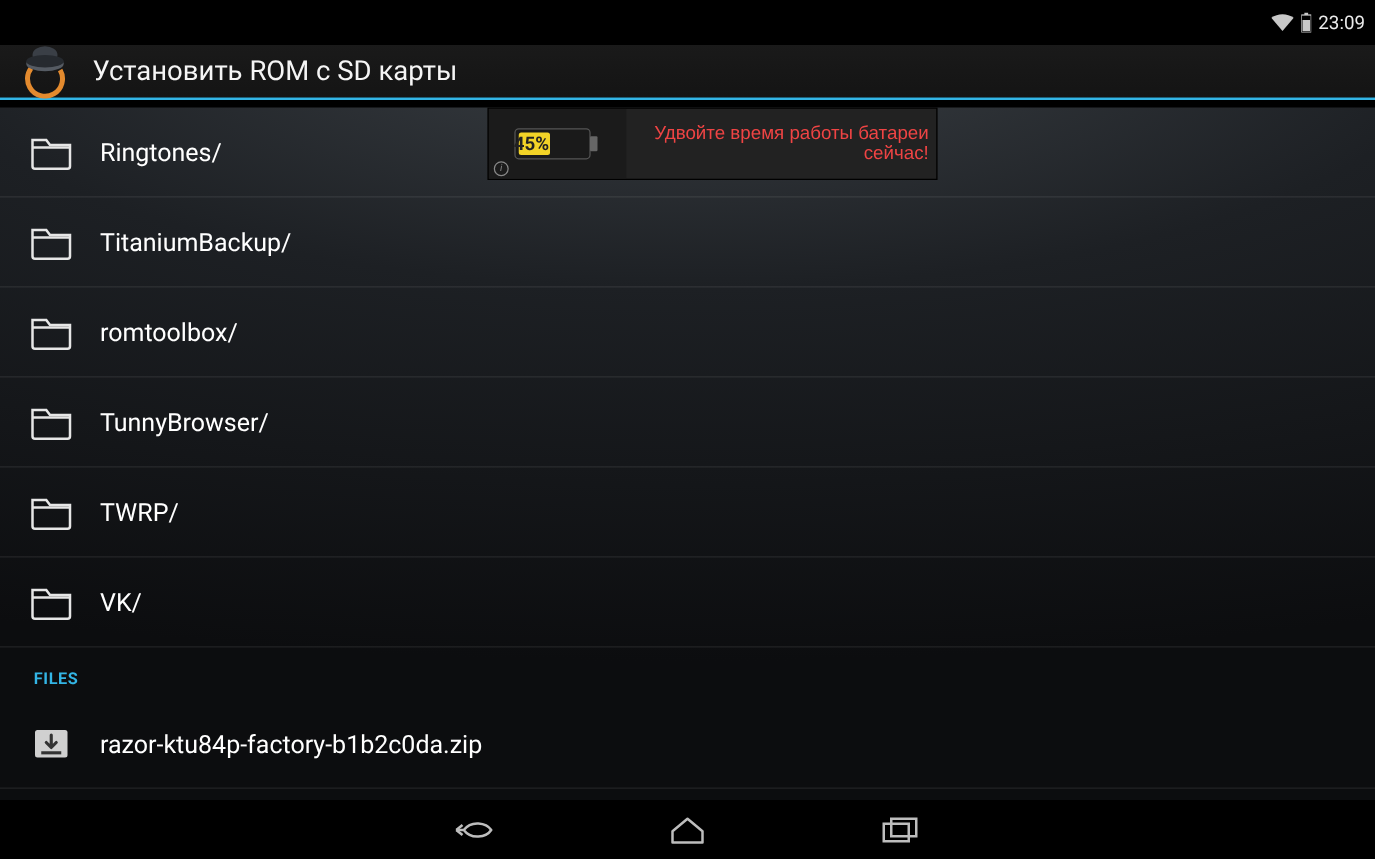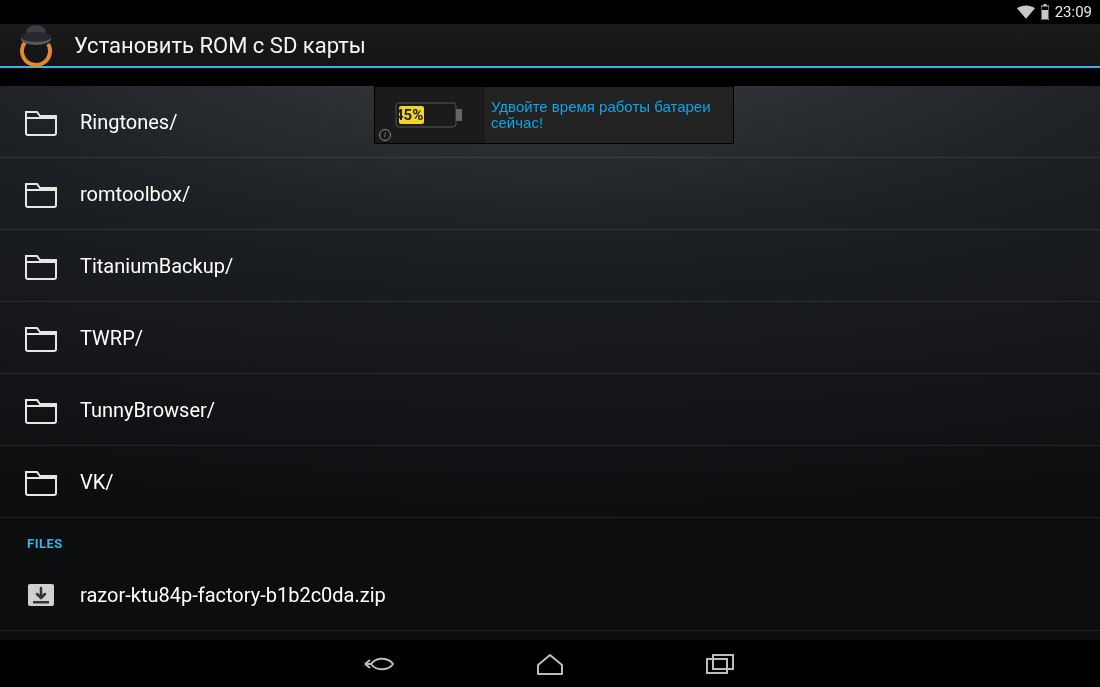--- a/index.html
+++ b/index.html
@@ -3,21 +3,21 @@
 <meta charset="utf-8">
 <style>
   * { margin:0; padding:0; box-sizing:border-box; }
   html,body{ width:1100px; height:687px; overflow:hidden; font-family:Roboto,"Helvetica Neue",Arial,sans-serif;}
   body{
     background:#000;
     color:#fff;
     position:relative;
   }
   .statusbar{
-    height:24px;
+    height:36px;
     width:100%;
     display:flex;
     justify-content:flex-end;
     align-items:center;
     padding:0 8px;
     gap:6px;
     font-size:15px;
     color:#eaeaea;
   }
   .statusbar svg{display:block;}
@@ -54,21 +54,21 @@
   .section-header{
     font-size:13px;
     font-weight:700;
     letter-spacing:0.5px;
     color:#33b5e5;
     padding:18px 27px 8px;
   }
   .ad{
     position:absolute;
     top:86px;
-    left:374px;
+    left:390px;
     width:360px;
     height:58px;
     background:#222;
     display:flex;
     align-items:center;
     overflow:hidden;
     border:1px solid #000;
   }
   .ad-left{
     width:110px; height:100%;
@@ -78,25 +78,26 @@
   }
   .ad-pct{
     position:absolute;
     color:#222;
     font-size:15px;
     font-weight:700;
     z-index:2;
   }
   .ad-text{
     flex:1;
-    color:#0ea5e9;
+    color:#ef4444;
     font-size:15px;
     line-height:1.1;
     padding:0 6px;
     font-family:Arial,sans-serif;
+    text-align:right;
   }
   .ad-info{
     position:absolute;
     bottom:2px; left:4px;
     width:12px;height:12px;
     border:1px solid #888; border-radius:50%;
     color:#888; font-size:8px; line-height:10px; text-align:center;
     font-style:italic;
   }
   .navbar{
@@ -154,51 +155,51 @@
     <span class="label">Ringtones/</span>
   </div>
 
   <div class="row">
     <span class="icon">
       <svg width="34" height="28" viewBox="0 0 34 28">
           <path d="M2 4h11l3 4h16v17a2 2 0 0 1-2 2H4a2 2 0 0 1-2-2Z" fill="none" stroke="#e6e6e6" stroke-width="2"></path>
           <path d="M2 10h30" stroke="#e6e6e6" stroke-width="2"></path>
         </svg>
     </span>
+    <span class="label">TitaniumBackup/</span>
+  </div>
+
+  <div class="row">
+    <span class="icon">
+      <svg width="34" height="28" viewBox="0 0 34 28">
+          <path d="M2 4h11l3 4h16v17a2 2 0 0 1-2 2H4a2 2 0 0 1-2-2Z" fill="none" stroke="#e6e6e6" stroke-width="2"></path>
+          <path d="M2 10h30" stroke="#e6e6e6" stroke-width="2"></path>
+        </svg>
+    </span>
     <span class="label">romtoolbox/</span>
   </div>
 
   <div class="row">
     <span class="icon">
       <svg width="34" height="28" viewBox="0 0 34 28">
           <path d="M2 4h11l3 4h16v17a2 2 0 0 1-2 2H4a2 2 0 0 1-2-2Z" fill="none" stroke="#e6e6e6" stroke-width="2"></path>
           <path d="M2 10h30" stroke="#e6e6e6" stroke-width="2"></path>
         </svg>
     </span>
-    <span class="label">TitaniumBackup/</span>
+    <span class="label">TunnyBrowser/</span>
   </div>
 
   <div class="row">
     <span class="icon">
       <svg width="34" height="28" viewBox="0 0 34 28">
           <path d="M2 4h11l3 4h16v17a2 2 0 0 1-2 2H4a2 2 0 0 1-2-2Z" fill="none" stroke="#e6e6e6" stroke-width="2"></path>
           <path d="M2 10h30" stroke="#e6e6e6" stroke-width="2"></path>
         </svg>
     </span>
     <span class="label">TWRP/</span>
-  </div>
-
-  <div class="row">
-    <span class="icon">
-      <svg width="34" height="28" viewBox="0 0 34 28">
-          <path d="M2 4h11l3 4h16v17a2 2 0 0 1-2 2H4a2 2 0 0 1-2-2Z" fill="none" stroke="#e6e6e6" stroke-width="2"></path>
-          <path d="M2 10h30" stroke="#e6e6e6" stroke-width="2"></path>
-        </svg>
-    </span>
-    <span class="label">TunnyBrowser/</span>
   </div>
 
   <div class="row">
     <span class="icon">
       <svg width="34" height="28" viewBox="0 0 34 28">
           <path d="M2 4h11l3 4h16v17a2 2 0 0 1-2 2H4a2 2 0 0 1-2-2Z" fill="none" stroke="#e6e6e6" stroke-width="2"></path>
           <path d="M2 10h30" stroke="#e6e6e6" stroke-width="2"></path>
         </svg>
     </span>
     <span class="label">VK/</span>

